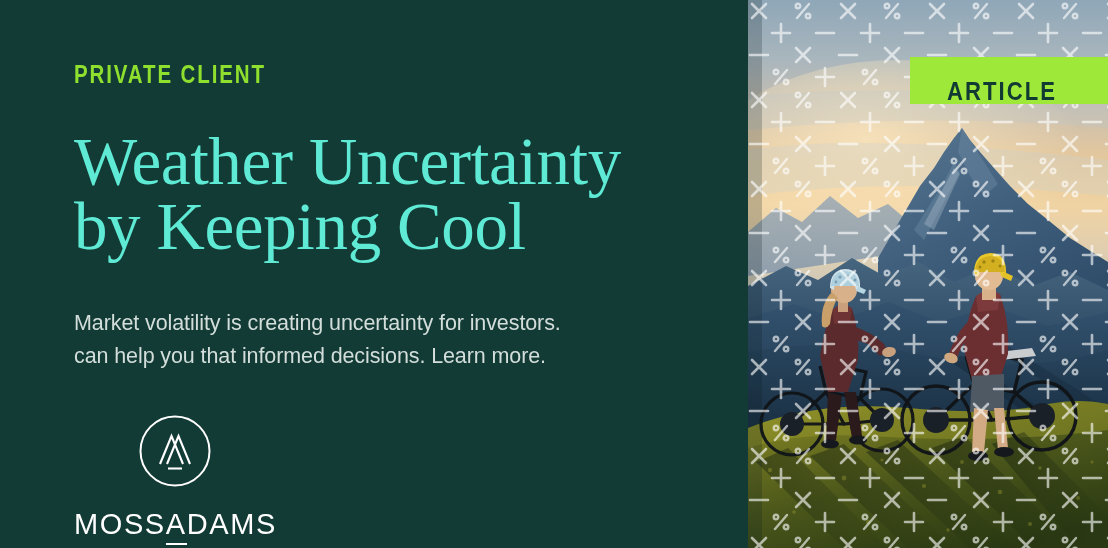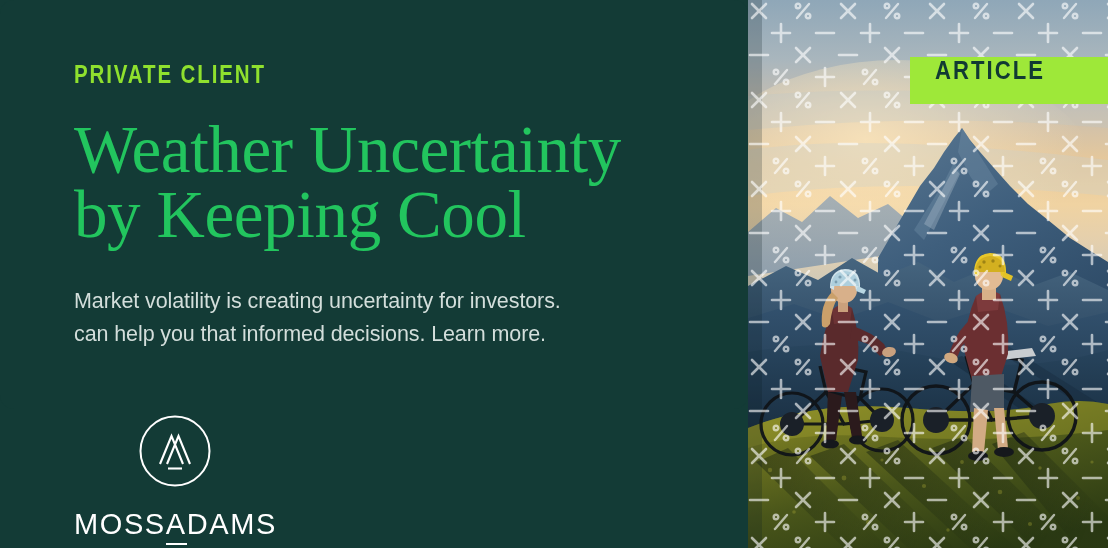--- a/index.html
+++ b/index.html
@@ -35,33 +35,33 @@
     font-size:25px;
     font-weight:bold;
     letter-spacing:2.3px;
     line-height:1;
     transform:scaleX(0.82);
     transform-origin:left center;
     white-space:nowrap;
   }
 
   .headline {
-    margin-top:30px;
-    color:#22c55e;
+    margin-top:42px;
+    color:#5eead4;
     font-family:"Liberation Serif", "DejaVu Serif", serif;
     font-size:67px;
     font-weight:normal;
     line-height:0.97;
     letter-spacing:-0.4px;
     white-space:nowrap;
   }
   .headline .hl-line { display:block; }
 
   .subcopy {
-    margin-top:38px;
+    margin-top:48px;
     color:#d3dedb;
     font-family:"Liberation Sans", sans-serif;
     font-size:21.5px;
     line-height:1.52;
     letter-spacing:-0.1px;
     white-space:nowrap;
   }
   .subcopy .sub-line { display:block; }
 
   
@@ -108,22 +108,22 @@
     pointer-events:none;
   }
 
   
   .article-badge {
     position:absolute;
     left:910px; top:57px;
     width:198px; height:47px;
     background:#9ee839;
     display:flex;
-    align-items:flex-start;
-    padding-left:25px;
+    align-items:flex-end;
+    padding-left:37px;
     z-index:5;
   }
   .article-badge span {
     color:#113a33;
     font-family:"Liberation Sans", sans-serif;
     font-size:26px;
     font-weight:bold;
     letter-spacing:2.4px;
     line-height:1;
     transform:scaleX(0.85);

